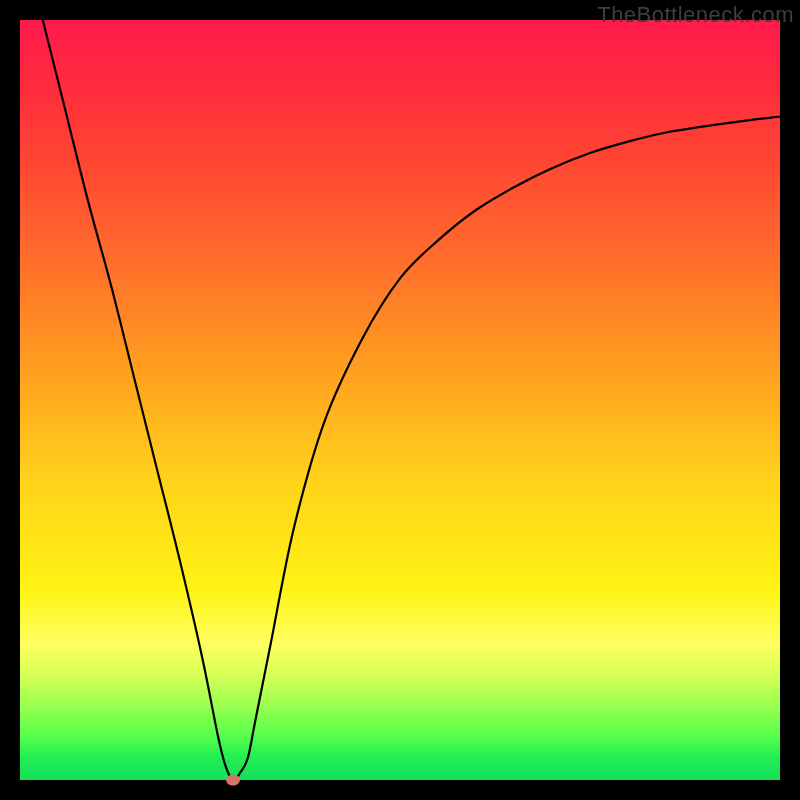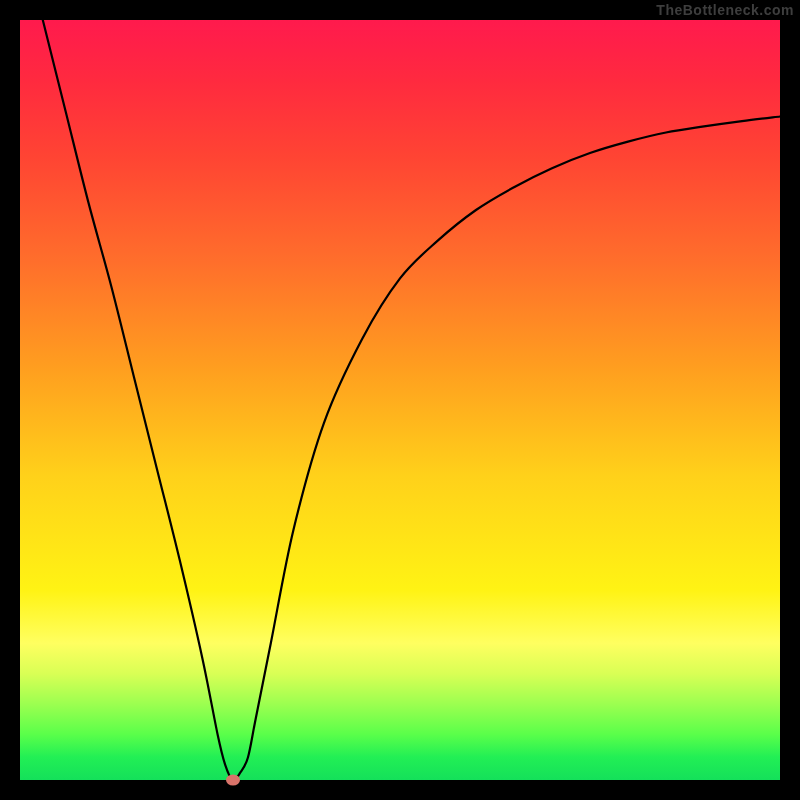--- a/index.html
+++ b/index.html
@@ -41,22 +41,22 @@
       #5aff4a 94%,
       #22ef55 97%,
       #14e05a 100%
     );
   }
   .watermark {
     position: absolute;
     top: 2px;
     right: 6px;
     color: #3e3e3e;
-    font-size: 14px;
-    font-weight: 700;
+    font-size: 22px;
+    font-weight: 400;
     letter-spacing: 0.5px;
     user-select: none;
   }
   svg.curve {
     position: absolute;
     left: 0;
     top: 0;
     width: 760px;
     height: 760px;
     overflow: visible;

